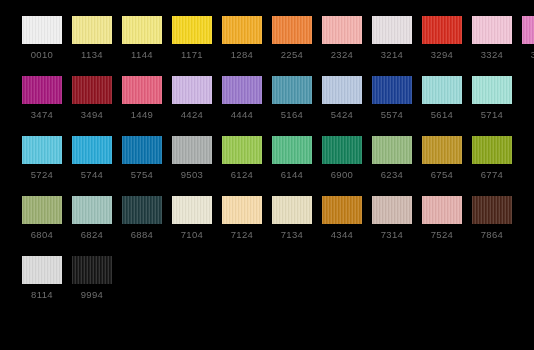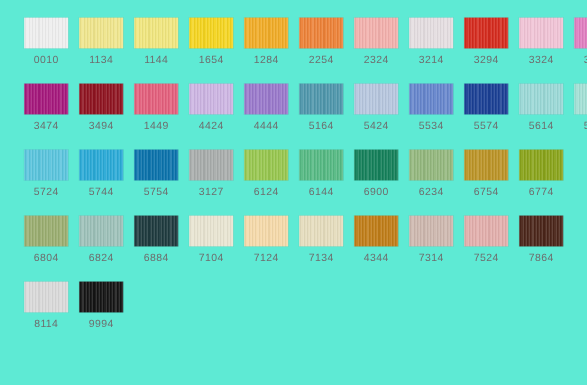--- a/index.html
+++ b/index.html
@@ -11,21 +11,21 @@
     width: 534px;
     height: 350px;
     overflow: hidden;
     font-family: "Liberation Sans", sans-serif;
     background: #fefefe;
   }
   #sheet {
     position: relative;
     width: 534px;
     height: 350px;
-    background: #5eead4;
+    background: #000000;
   }
   .rows {
     position: absolute;
     left: 0;
     top: 16px;
     width: 534px;
   }
   .swatch-row {
     display: flex;
     flex-direction: row;
@@ -92,21 +92,21 @@
         <div class="swatch-cell">
           <div class="swatch-chip shadowed" style="background-color: rgb(239, 229, 140);"></div>
           <div class="swatch-label">1134</div>
         </div>
         <div class="swatch-cell">
           <div class="swatch-chip shadowed" style="background-color: rgb(240, 230, 126);"></div>
           <div class="swatch-label">1144</div>
         </div>
         <div class="swatch-cell">
           <div class="swatch-chip shadowed" style="background-color: rgb(244, 212, 31);"></div>
-          <div class="swatch-label">1654</div>
+          <div class="swatch-label">1171</div>
         </div>
         <div class="swatch-cell">
           <div class="swatch-chip shadowed" style="background-color: rgb(240, 171, 38);"></div>
           <div class="swatch-label">1284</div>
         </div>
         <div class="swatch-cell">
           <div class="swatch-chip shadowed" style="background-color: rgb(236, 129, 55);"></div>
           <div class="swatch-label">2254</div>
         </div>
         <div class="swatch-cell">
@@ -153,24 +153,20 @@
         </div>
         <div class="swatch-cell">
           <div class="swatch-chip shadowed" style="background-color: rgb(78, 150, 171);"></div>
           <div class="swatch-label">5164</div>
         </div>
         <div class="swatch-cell">
           <div class="swatch-chip shadowed" style="background-color: rgb(182, 198, 222);"></div>
           <div class="swatch-label">5424</div>
         </div>
         <div class="swatch-cell">
-          <div class="swatch-chip shadowed" style="background-color: rgb(101, 133, 204);"></div>
-          <div class="swatch-label">5534</div>
-        </div>
-        <div class="swatch-cell">
           <div class="swatch-chip shadowed" style="background-color: rgb(26, 63, 148);"></div>
           <div class="swatch-label">5574</div>
         </div>
         <div class="swatch-cell">
           <div class="swatch-chip shadowed" style="background-color: rgb(154, 216, 214);"></div>
           <div class="swatch-label">5614</div>
         </div>
         <div class="swatch-cell">
           <div class="swatch-chip shadowed" style="background-color: rgb(162, 224, 213);"></div>
           <div class="swatch-label">5714</div>
@@ -184,21 +180,21 @@
         <div class="swatch-cell">
           <div class="swatch-chip shadowed" style="background-color: rgb(41, 169, 214);"></div>
           <div class="swatch-label">5744</div>
         </div>
         <div class="swatch-cell">
           <div class="swatch-chip shadowed" style="background-color: rgb(10, 114, 171);"></div>
           <div class="swatch-label">5754</div>
         </div>
         <div class="swatch-cell">
           <div class="swatch-chip shadowed" style="background-color: rgb(168, 172, 171);"></div>
-          <div class="swatch-label">3127</div>
+          <div class="swatch-label">9503</div>
         </div>
         <div class="swatch-cell">
           <div class="swatch-chip shadowed" style="background-color: rgb(151, 198, 78);"></div>
           <div class="swatch-label">6124</div>
         </div>
         <div class="swatch-cell">
           <div class="swatch-chip shadowed" style="background-color: rgb(85, 185, 131);"></div>
           <div class="swatch-label">6144</div>
         </div>
         <div class="swatch-cell">

